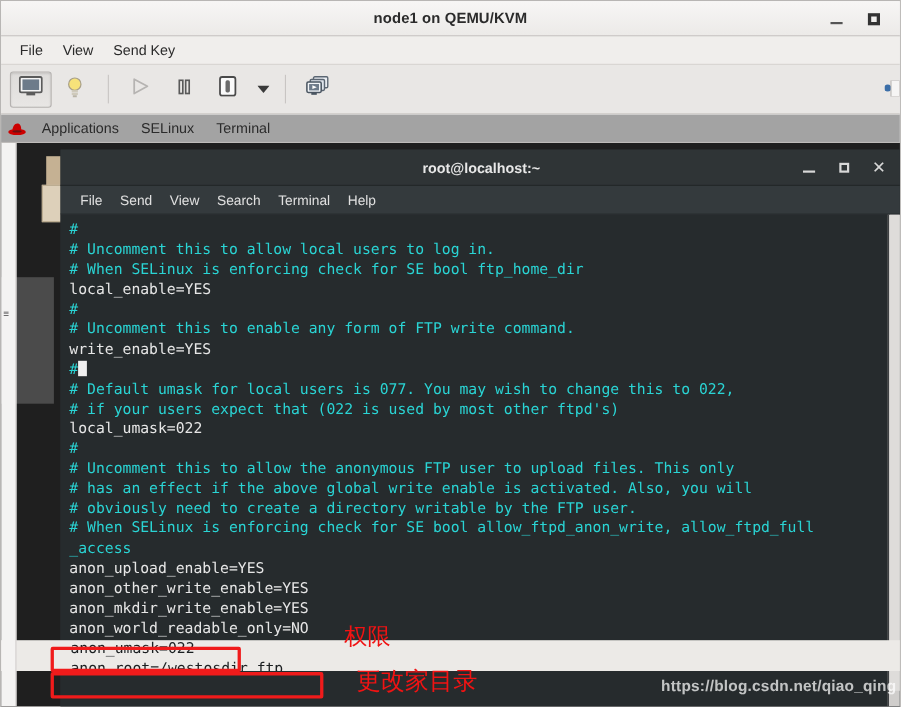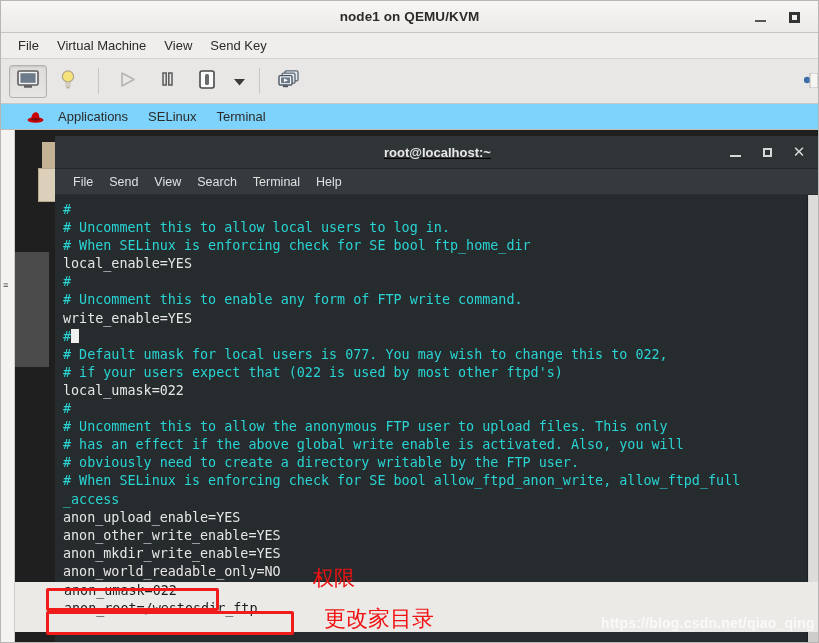--- a/index.html
+++ b/index.html
@@ -80,24 +80,24 @@
     display: flex; align-items: center; justify-content: center;
   }
   #tb-right-icon {
     position: absolute; right: 0px; top: 14px;
     width: 14px; height: 15px; overflow: hidden;
   }
 
   
   #gnome-panel {
     height: 26px; min-height: 26px;
-    background: #7dd3fc;
+    background: #a3a3a3;
     border-bottom: 1px solid #bfbcba;
     display: flex; align-items: center;
-    padding-left: 26px;
+    padding-left: 6px;
   }
   .gp-item {
     font-size: 13px; color: #2b2b2b;
     padding: 2px 10px; white-space: nowrap;
   }
 
   
   #vm-desktop {
     flex: 1; position: relative;
     background: #1d1d1d; overflow: hidden;
@@ -147,21 +147,21 @@
     width: 765px; height: 510px;
     background: #2c3134;
     display: flex; flex-direction: column;
     z-index: 20;
   }
   #term-titlebar {
     height: 17px; min-height: 33px;
     background: #2f3436;
     border-bottom: 1px solid #232728;
     position: relative;
-    display: flex; align-items: center; justify-content: center; text-decoration: underline;
+    display: flex; align-items: center; justify-content: center;
   }
   #term-title {
     font-size: 13px; color: #e8e8e8; font-weight: 600;
   }
   .term-wc {
     position: absolute; top: 0; height: 33px; width: 26px;
     display: flex; align-items: center; justify-content: center;
     color: #dcdcdc;
   }
   #term-min { right: 72px; }
@@ -262,21 +262,20 @@
     <div id="vm-min" class="vm-wc">
       <span class="wc-min-glyph"></span>
     </div>
     <div id="vm-max" class="vm-wc">
       <span class="wc-max-glyph"></span>
     </div>
   </div>
 
   <div id="vm-menubar">
     <div class="vm-menu-item">File</div>
-    <div class="vm-menu-item">Virtual Machine</div>
     <div class="vm-menu-item">View</div>
     <div class="vm-menu-item">Send Key</div>
   </div>
 
   <div id="vm-toolbar">
     <div class="tb-btn pressed">
       <span>
         <svg width="22" height="19" viewBox="0 0 22 19">
           <rect x="1" y="1" width="20" height="14" rx="1.5" fill="#f4f4f4" stroke="#5b5b5b" stroke-width="1.6"></rect>
           <rect x="3.4" y="3.2" width="15.2" height="9.6" fill="#6d7b8a"></rect>
@@ -396,21 +395,21 @@
       <div id="term-body">
         <div id="term-text"><div class="tline"><span class="c-comment">#</span></div><div class="tline"><span class="c-comment"># Uncomment this to allow local users to log in.</span></div><div class="tline"><span class="c-comment"># When SELinux is enforcing check for SE bool ftp_home_dir</span></div><div class="tline"><span class="c-value">local_enable=YES</span></div><div class="tline"><span class="c-comment">#</span></div><div class="tline"><span class="c-comment"># Uncomment this to enable any form of FTP write command.</span></div><div class="tline"><span class="c-value">write_enable=YES</span></div><div class="tline"><span class="c-comment">#</span><span class="cursor-blk"></span></div><div class="tline"><span class="c-comment"># Default umask for local users is 077. You may wish to change this to 022,</span></div><div class="tline"><span class="c-comment"># if your users expect that (022 is used by most other ftpd's)</span></div><div class="tline"><span class="c-value">local_umask=022</span></div><div class="tline"><span class="c-comment">#</span></div><div class="tline"><span class="c-comment"># Uncomment this to allow the anonymous FTP user to upload files. This only</span></div><div class="tline"><span class="c-comment"># has an effect if the above global write enable is activated. Also, you will</span></div><div class="tline"><span class="c-comment"># obviously need to create a directory writable by the FTP user.</span></div><div class="tline"><span class="c-comment"># When SELinux is enforcing check for SE bool allow_ftpd_anon_write, allow_ftpd_full</span></div><div class="tline"><span class="c-comment">_access</span></div><div class="tline"><span class="c-value">anon_upload_enable=YES</span></div><div class="tline"><span class="c-value">anon_other_write_enable=YES</span></div><div class="tline"><span class="c-value">anon_mkdir_write_enable=YES</span></div><div class="tline"><span class="c-value">anon_world_readable_only=NO</span></div><div class="tline" style="visibility: hidden;"><span class="c-value">anon_umask=022</span></div><div class="tline" style="visibility: hidden;"><span class="c-value">anon_root=/westosdir_ftp</span></div></div>
         <div id="term-scrollbar">
           <div id="term-scrollthumb"></div>
         </div>
       </div>
 
     </div>
   </div>
 
-<div id="light-band-wrap" style="top: 580.969px; height: 50px; left: 0px; right: 0px;">
+<div id="light-band-wrap" style="top: 580.969px; height: 28px; left: 0px; right: 0px;">
       <div style="position: absolute; left: 63px; top: 0px; font-family: &quot;DejaVu Sans Mono&quot;, monospace; font-size: 13.4px; line-height: 18.1px; white-space: pre; color: rgb(27, 31, 33);">anon_umask=022</div>
       <div style="position: absolute; left: 63px; top: 18.0938px; font-family: &quot;DejaVu Sans Mono&quot;, monospace; font-size: 13.4px; line-height: 18.1px; white-space: pre; color: rgb(27, 31, 33);">anon_root=/westosdir_ftp</div>
     </div>
     <div id="annot-layer">
     <div class="red-box" id="red-box-umask"></div>
     <div class="red-box" id="red-box-root"></div>
     <div class="cn-note" id="cn-note-1">权限</div>
     <div class="cn-note" id="cn-note-2">更改家目录</div>
     <div id="watermark">https://blog.csdn.net/qiao_qing</div>
   </div>

